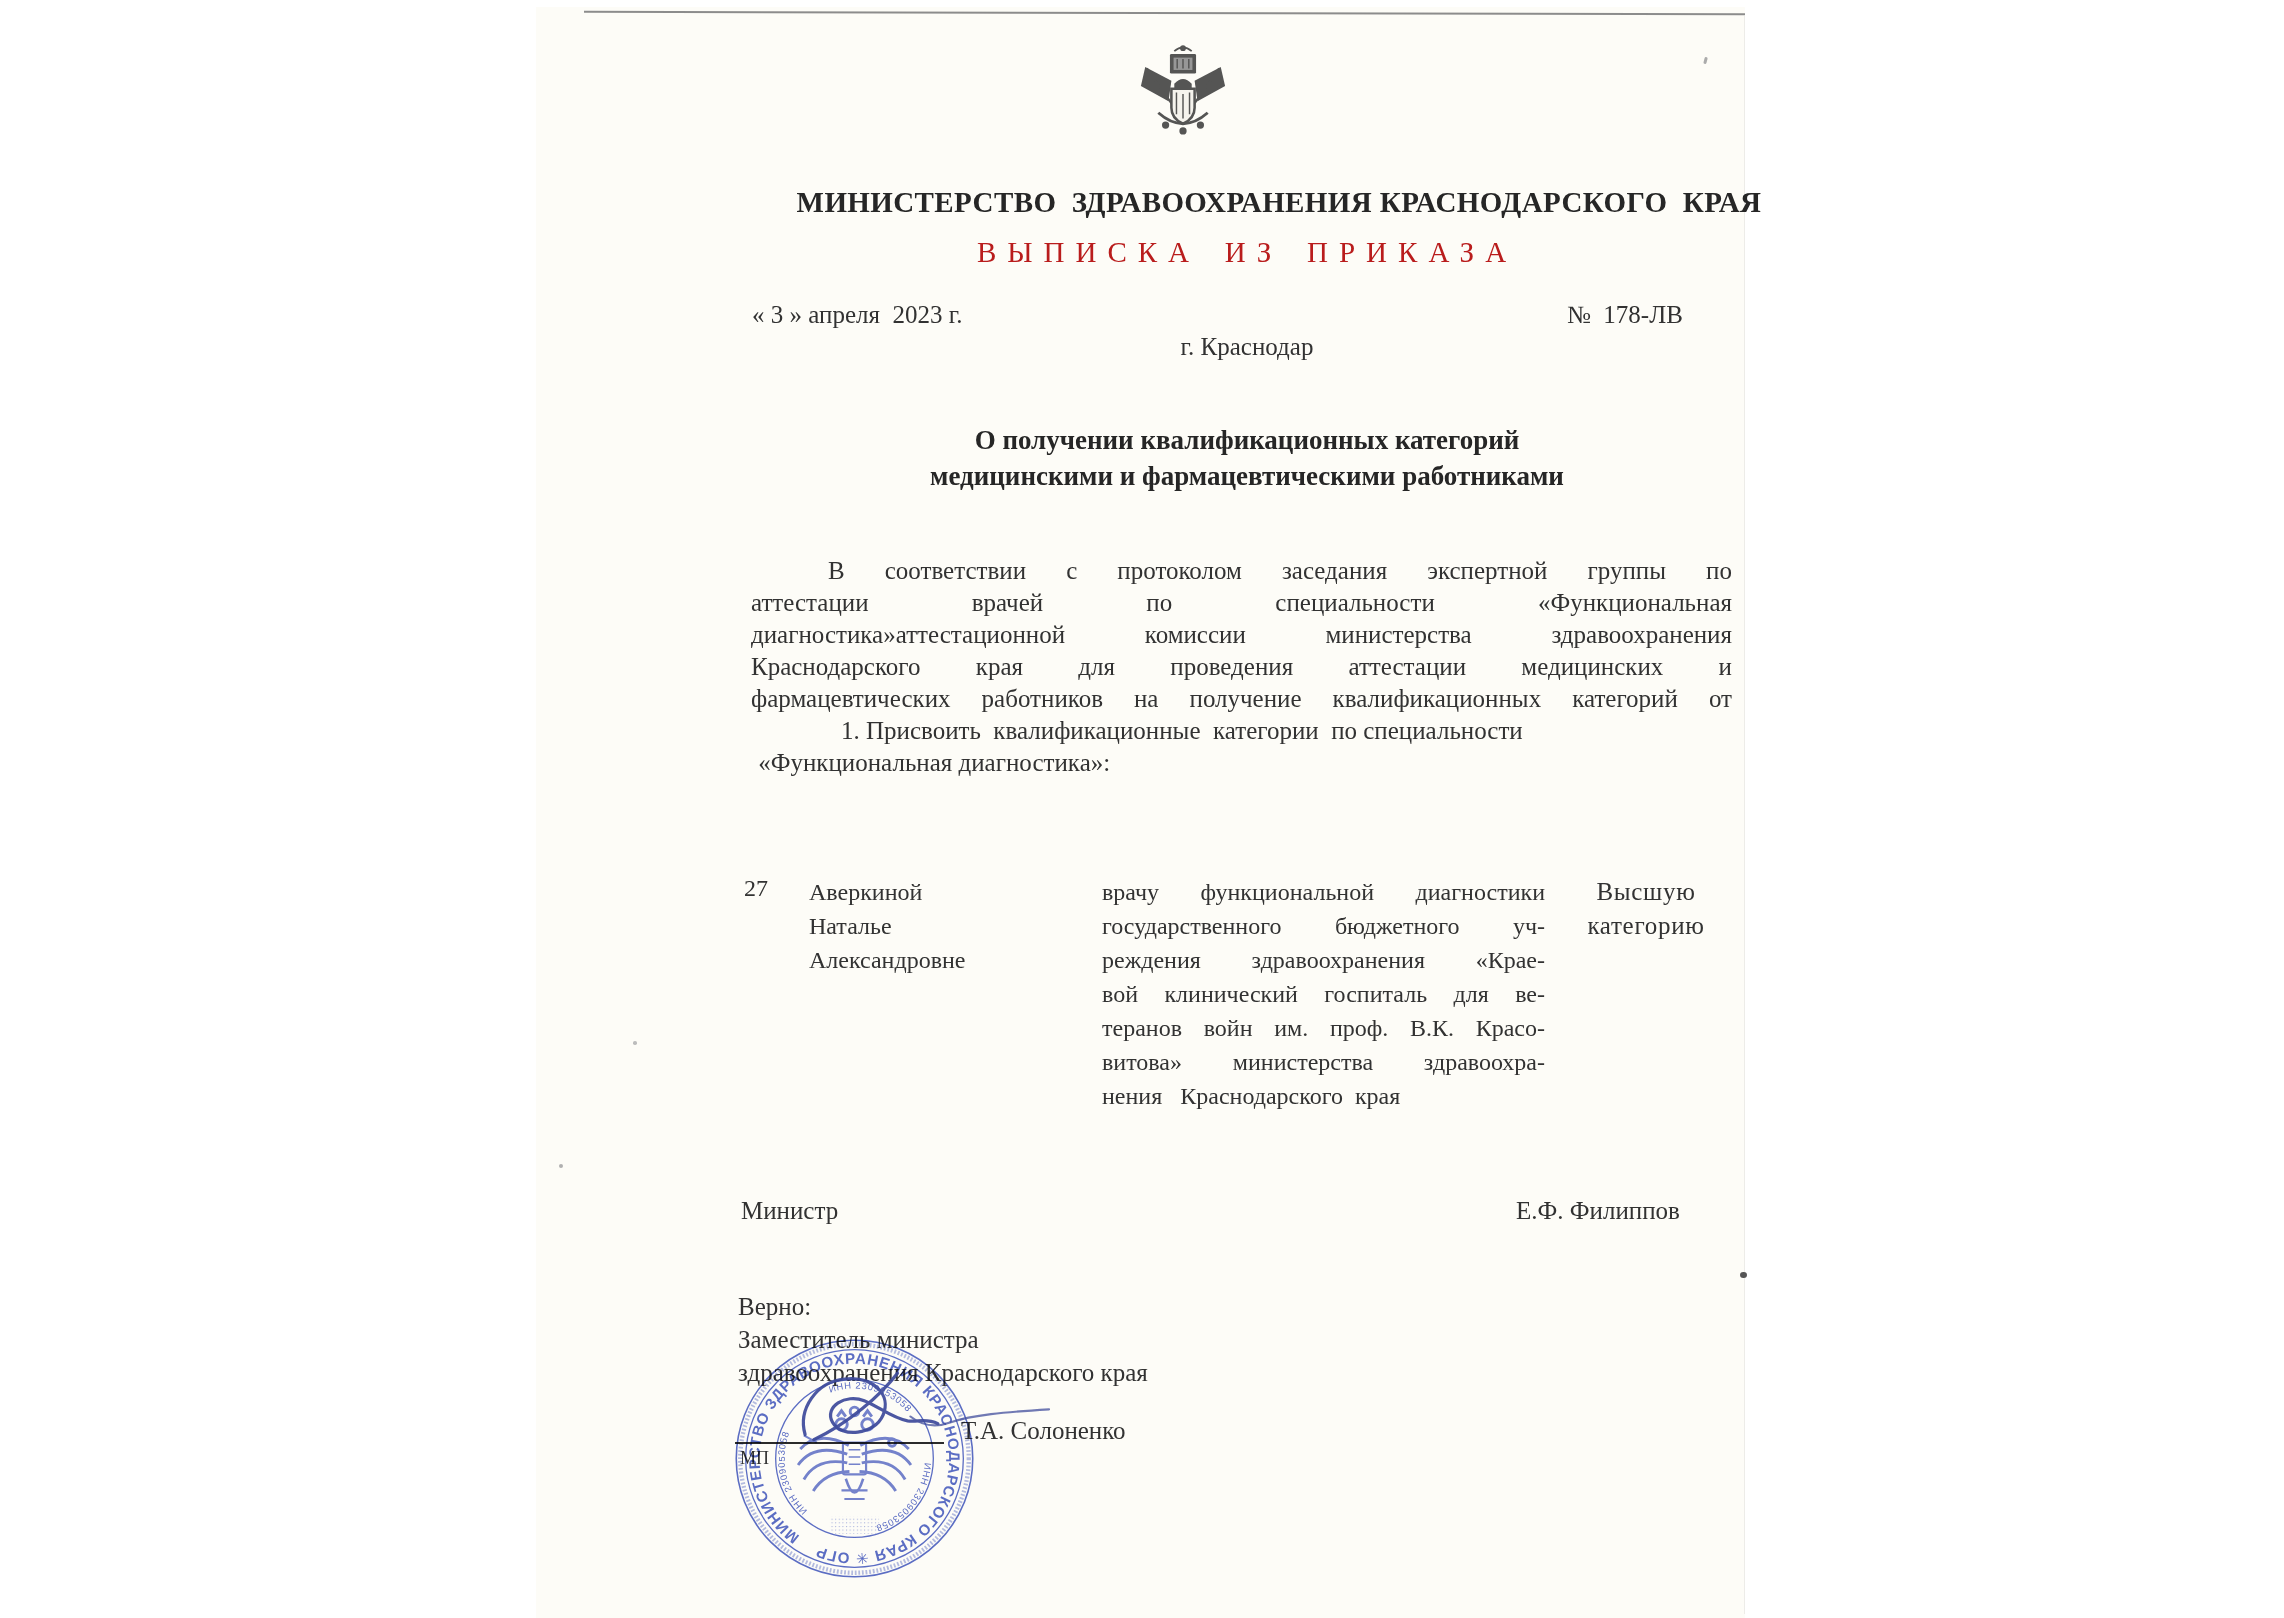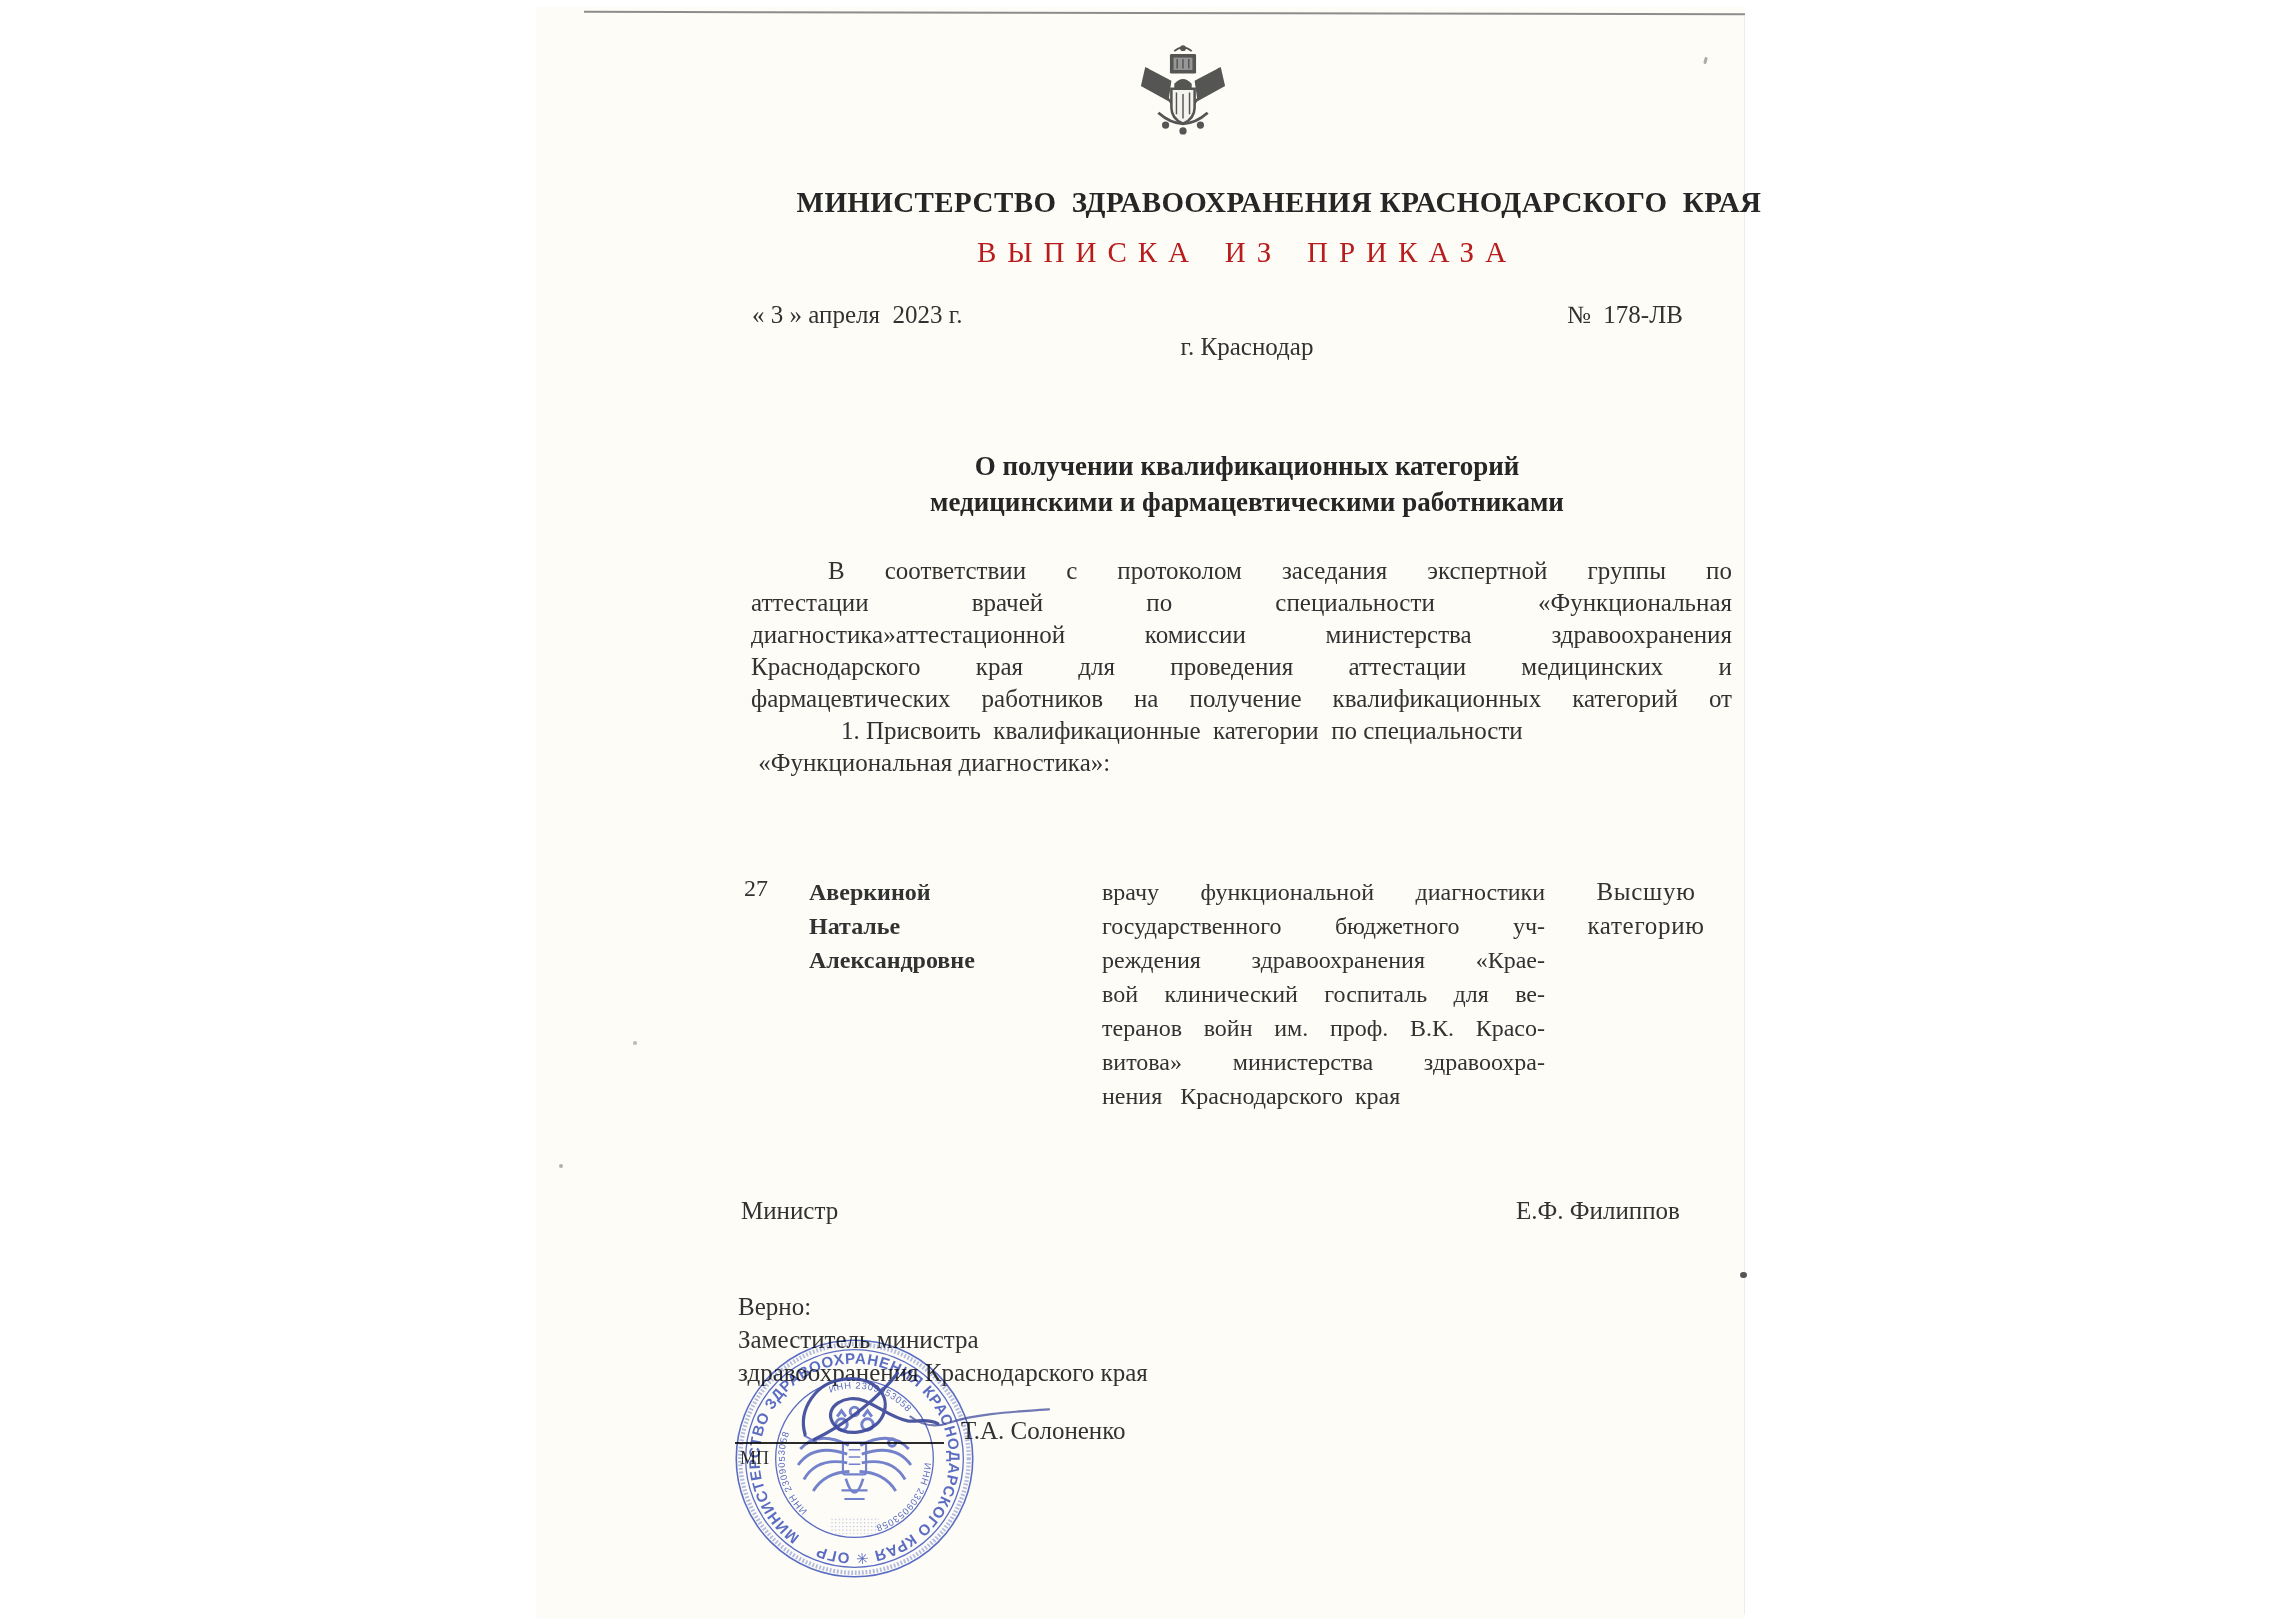--- a/index.html
+++ b/index.html
@@ -9,29 +9,29 @@
   }
   .abs{position:absolute;}
   .page-tint{left:536px;top:7.2px;width:1209px;height:1611px;background:#fdfcf7;}
   .page-top-line{left:584px;top:11.6px;width:1161px;height:2.2px;background:#8c8c8c;transform:rotate(0.12deg);}
   .page-right-seam{left:1744px;top:16px;width:1.4px;height:1598px;background:rgba(120,120,120,0.12);}
   .ministry-header{left:790px;top:186px;width:978px;text-align:center;font-size:29px;font-weight:bold;color:#262626;white-space:pre-wrap;letter-spacing:0.4px;}
   .doc-type{left:758px;top:236px;width:978px;text-align:center;font-size:29px;font-weight:normal;color:#b91c1c;letter-spacing:11px;word-spacing:6.5px;}
   .date-line{left:752px;top:301px;font-size:25px;white-space:pre-wrap;}
   .doc-number{left:1567px;top:301px;font-size:25px;white-space:pre-wrap;}
   .city-line{left:758px;top:333px;width:978px;text-align:center;font-size:25px;}
-  .title-block{left:758px;top:422px;width:978px;text-align:center;font-size:27px;font-weight:bold;color:#262626;line-height:36px;margin-top:26px;}
+  .title-block{left:758px;top:422px;width:978px;text-align:center;font-size:27px;font-weight:bold;color:#262626;line-height:36px;}
   .body-block{left:751px;top:555px;width:981px;font-size:25px;line-height:32px;}
   .body-block .li0{text-indent:77px;}
   .body-block .li6{text-indent:90px;}
   .body-block .li7{text-indent:7.2px;}
   .line{white-space:pre-wrap;}
   .just{text-align:justify;text-align-last:justify;}
   .row-number{left:744px;top:875px;font-size:24px;}
-  .name-col{left:809px;top:875px;width:225px;font-size:24px;line-height:34px;font-weight:bold;}
+  .name-col{left:809px;top:875px;width:225px;font-size:24px;line-height:34px;}
   .position-col{left:1102px;top:875px;width:443px;font-size:24px;line-height:34px;}
   .category-col{left:1577px;top:875px;width:138px;font-size:25px;line-height:34px;text-align:center;letter-spacing:0.7px;}
   .minister-label{left:741px;top:1197px;font-size:25px;}
   .minister-name{left:1516px;top:1197px;font-size:25px;}
   .verno-block{left:738px;top:1290px;font-size:25px;line-height:33px;}
   .deputy-name{left:961px;top:1417px;font-size:25px;}
   .sig-line{left:735px;top:1442px;width:209px;height:2.2px;background:#2b2b2b;}
   .mp-mark{left:740px;top:1448px;font-size:18px;}
   .stamp-wrap{left:733px;top:1337px;width:243px;height:243px;mix-blend-mode:multiply;opacity:0.9;pointer-events:none;}
   .signature-wrap{left:783px;top:1366px;width:304px;height:83px;pointer-events:none;}

